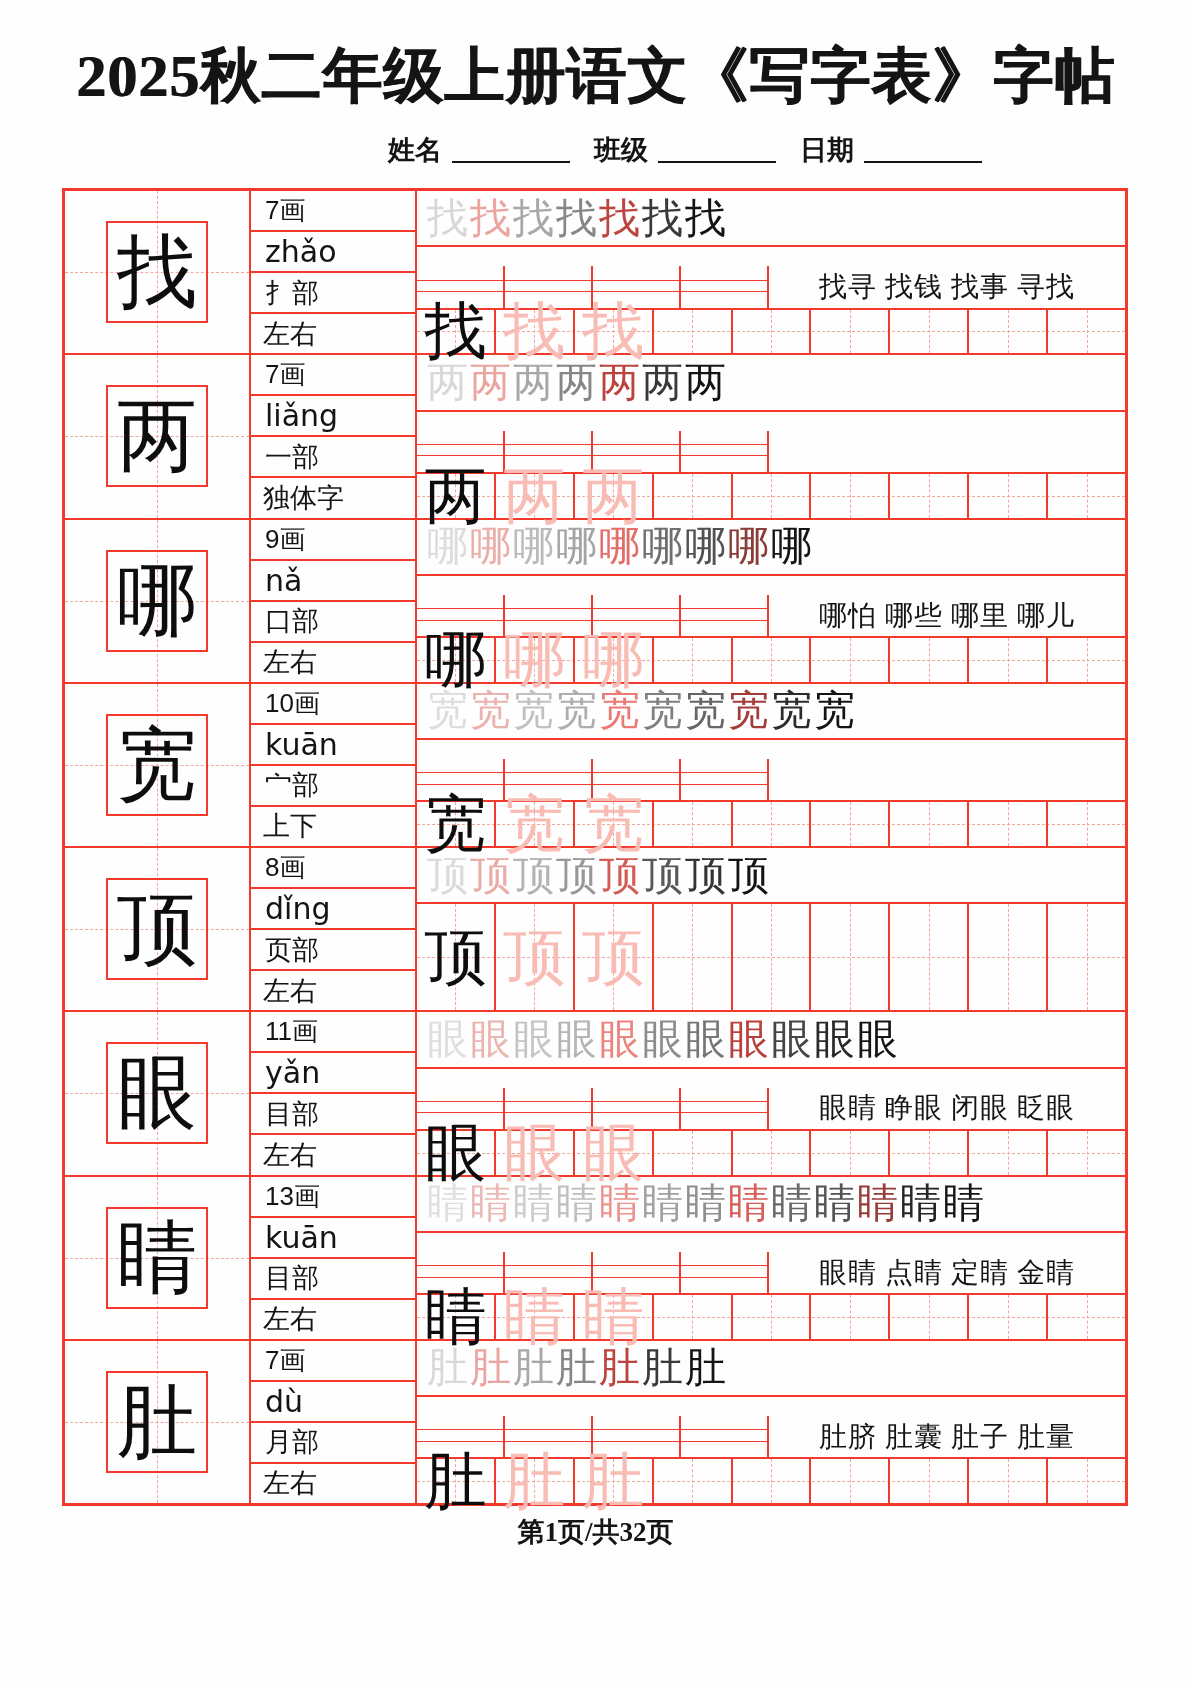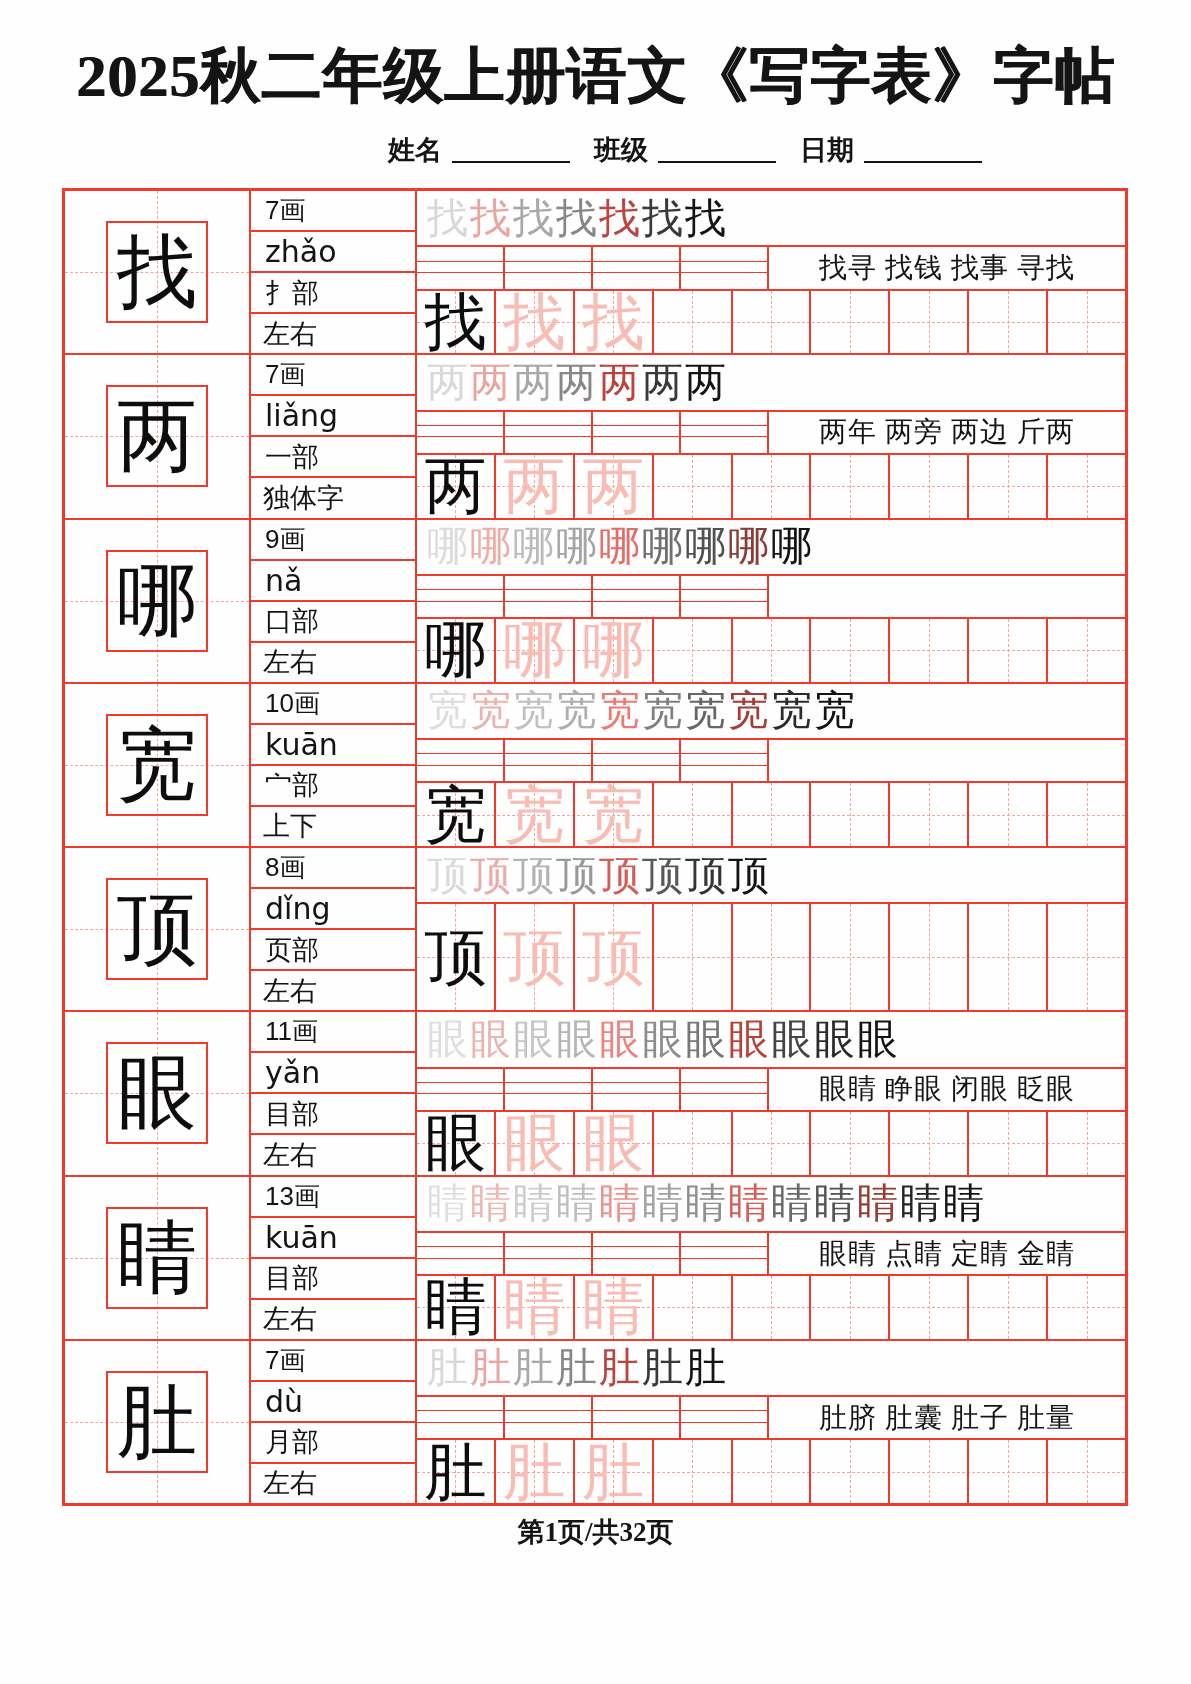--- a/index.html
+++ b/index.html
@@ -37,21 +37,21 @@
         padding-left:14px;font-size:27px;color:#141414;min-height:0;}
   .info:last-child{border-bottom:none;padding-left:12px;}
   .info.pinyin{font-family:"DejaVu Sans","Liberation Sans",sans-serif;font-size:30px;}
   .info.strokes{font-family:"Liberation Sans",sans-serif;font-size:26px;}
 
   
   .c3{flex:1;display:flex;flex-direction:column;min-width:0;}
   .strokeband{height:33.5%;border-bottom:2px solid var(--red);display:flex;align-items:center;
               padding-left:10px;font-size:41px;line-height:1;white-space:nowrap;overflow:hidden;}
   .strokeband span{margin-right:2px;}
-  .midband{height:25.5%;border-bottom:2px solid var(--red);display:flex;min-height:0;}
+  .midband{height:25.5%;border-bottom:2px solid var(--red);display:flex;min-height:0;margin-top:19px;}
   .pycell{width:88px;flex:none;border-right:2px solid var(--red);position:relative;box-sizing:border-box;}
   .pyline{position:absolute;left:0;right:0;height:0;border-top:1.5px solid var(--red);}
   .pyline.l1{top:32%;} .pyline.l2{top:60%;}
   .words{flex:1;display:flex;align-items:center;justify-content:center;
          font-size:28px;color:#141414;letter-spacing:1px;white-space:nowrap;}
   .gridband{flex:1;display:flex;position:relative;min-height:0;}
   .pcell{flex:1;border-right:2px solid var(--red);position:relative;display:flex;
          align-items:center;justify-content:center;box-sizing:border-box;}
   .pcell:last-child{border-right:none;}
   .pcell .vdash{position:absolute;left:50%;top:0;bottom:0;border-left:1.5px dashed var(--dash);}
@@ -186,21 +186,20 @@
               <span class="pyline l2"></span>
             </div>
             <div class="pycell">
               <span class="pyline l1"></span>
               <span class="pyline l2"></span>
             </div>
             <div class="pycell">
               <span class="pyline l1"></span>
               <span class="pyline l2"></span>
             </div>
-            <div class="words">两年  两旁  两边  斤两</div>
       </div>
       <div class="gridband">
         <span class="hdash"></span>
       <div class="pcell">
               <span class="vdash"></span>
               <span class="trace ink-black">两</span>
             </div>
             <div class="pcell">
               <span class="vdash"></span>
               <span class="trace ink-pink">两</span>
@@ -267,20 +266,21 @@
               <span class="pyline l2"></span>
             </div>
             <div class="pycell">
               <span class="pyline l1"></span>
               <span class="pyline l2"></span>
             </div>
             <div class="pycell">
               <span class="pyline l1"></span>
               <span class="pyline l2"></span>
             </div>
+            <div class="words">哪怕  哪些  哪里  哪儿</div>
       </div>
       <div class="gridband">
         <span class="hdash"></span>
       <div class="pcell">
               <span class="vdash"></span>
               <span class="trace ink-black">哪</span>
             </div>
             <div class="pcell">
               <span class="vdash"></span>
               <span class="trace ink-pink">哪</span>

